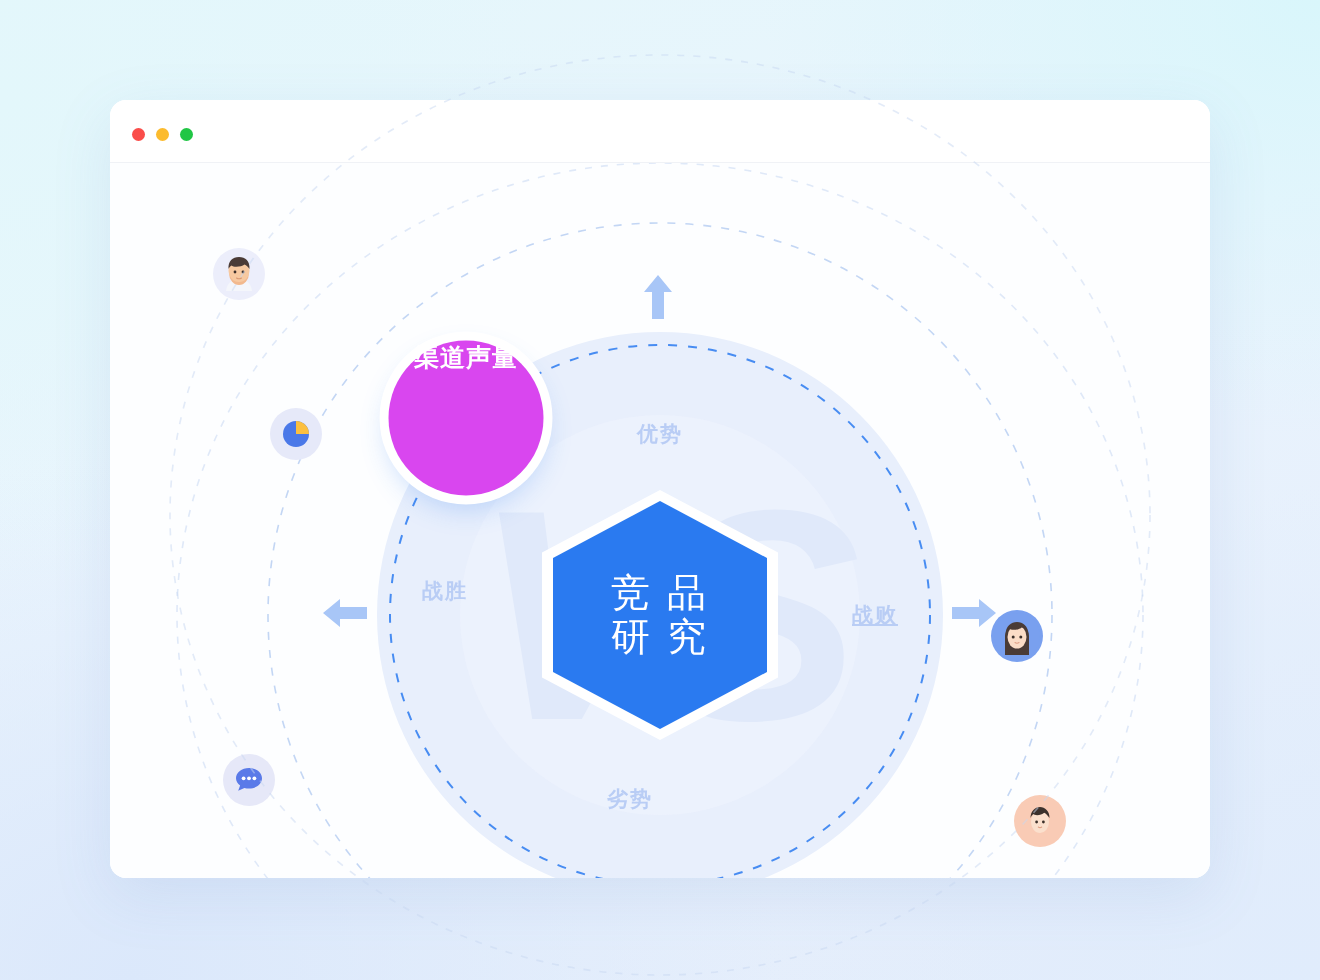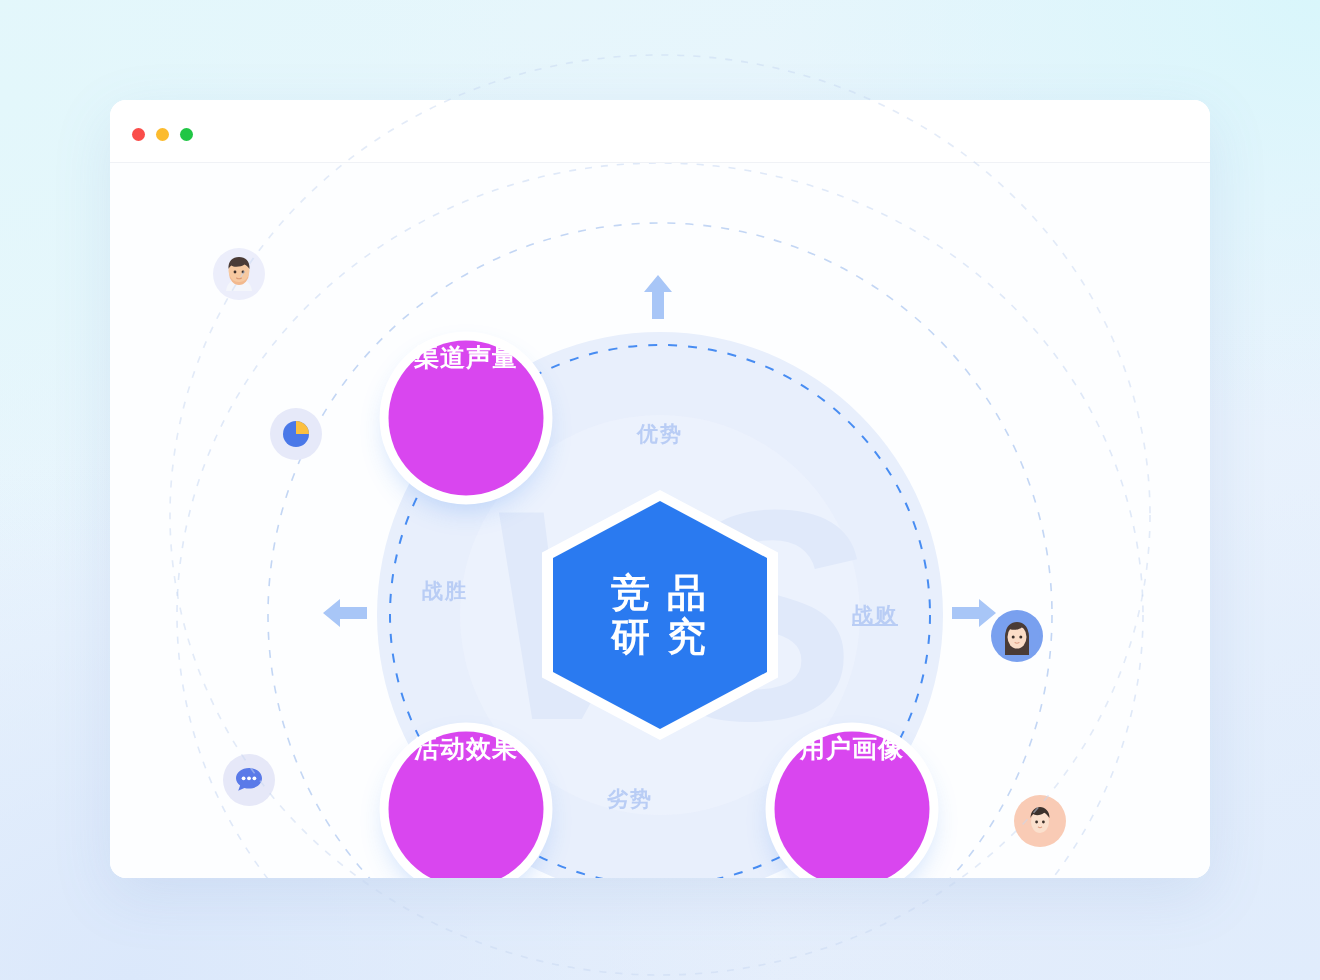--- a/index.html
+++ b/index.html
@@ -116,21 +116,21 @@
     background:#ffffff;
     clip-path:polygon(50% 0%, 100% 25%, 100% 75%, 50% 100%, 0% 75%, 0% 25%);
     z-index:-1;
   }
   .hex-text {
     position:absolute; left:0; top:0;
     width:214px; height:228px;
     display:flex; flex-direction:column;
     align-items:center; justify-content:center;
     color:#ffffff;
-    font-size:39px; font-weight:700;
+    font-size:39px; font-weight:400;
     line-height:1.14;
     letter-spacing:3px;
   }
 
   
   .chip {
     position:absolute;
     border-radius:50%;
     transform:translate(-50%,-50%);
     display:flex; align-items:center; justify-content:center;
@@ -169,26 +169,20 @@
 
     <div class="vs-mark">VS</div>
 
     <div class="qlabel" style="left:550px; top:255px;margin-top:16px;">优势</div>
     <div class="qlabel" style="left:335px; top:428px;">战胜</div>
     <div class="qlabel" style="left:765px; top:452px;text-decoration:underline;">战败</div>
     <div class="qlabel" style="left:520px; top:636px;">劣势</div>
 
     <div class="node" style="left:356px; top:255px;">
       <span>渠道声量</span>
-    </div>
-    <div class="node" style="left:356px; top:646px;">
-      <span>活动效果</span>
-    </div>
-    <div class="node" style="left:742px; top:646px;">
-      <span>用户画像</span>
     </div>
 
     <div class="hex-wrap">
       <div class="hex-outline"></div>
       <div class="hex"></div>
       <div class="hex-text">
         <span>竞 品</span>
         <span>研 究</span>
       </div>
     </div>

